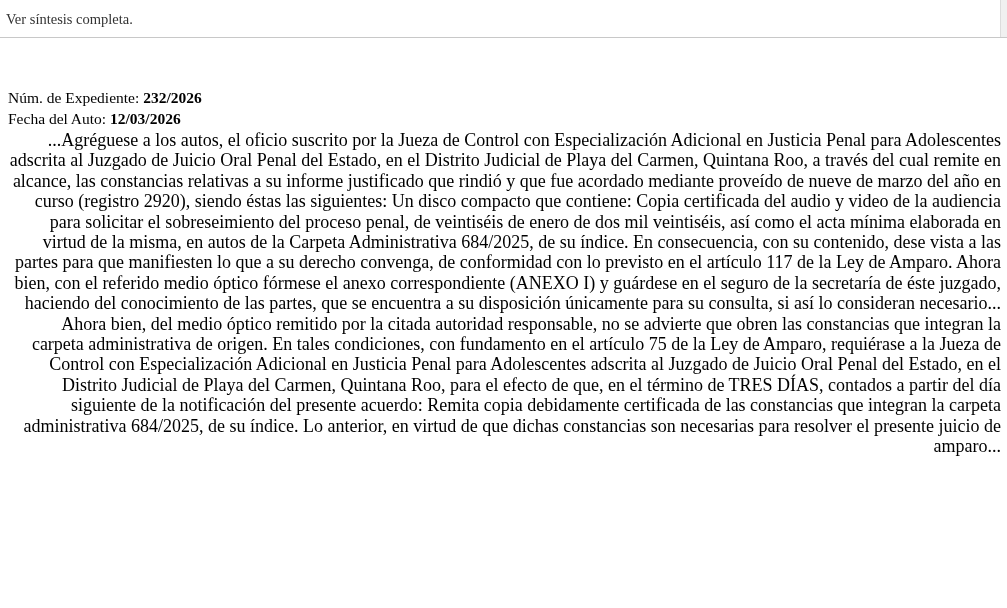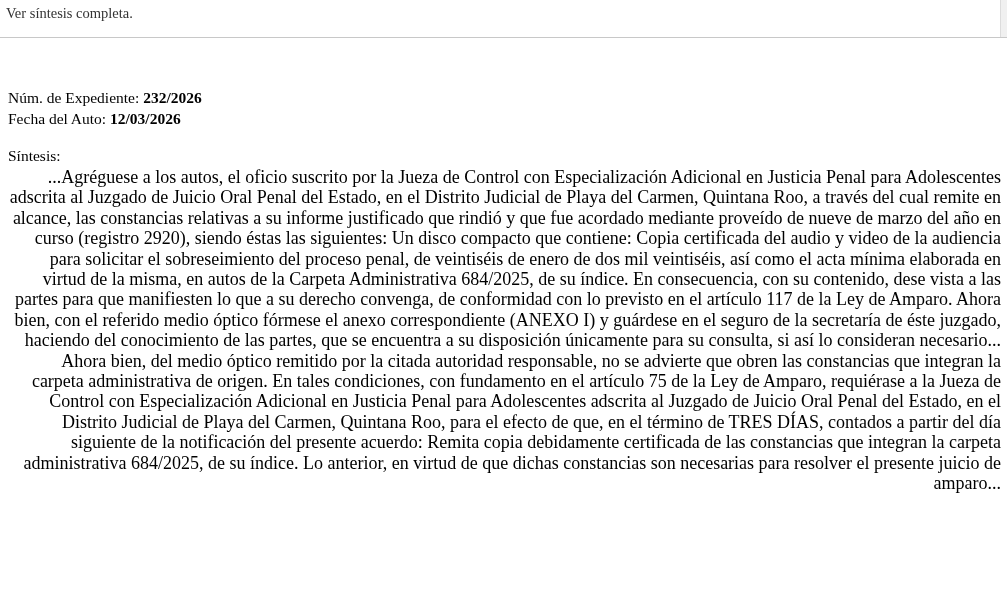--- a/index.html
+++ b/index.html
@@ -21,21 +21,21 @@
     height: 608px;
     box-sizing: border-box;
     position: relative;
   }
   
   .top-bar {
     height: 38px;
     box-sizing: border-box;
     border-bottom: 1px solid #c8c8c8;
     background: #ffffff;
-    padding: 4px 0 0 6px;
+    padding: 10px 0 0 6px;
     position: relative;
     text-decoration: underline;
   }
   .top-bar .scroll-sliver {
     position: absolute;
     top: 0;
     right: 0;
     width: 6px;
     height: 37px;
     background: #f0f0f0;
@@ -99,20 +99,19 @@
       <div class="row">
         <span class="label">Núm. de Expediente:</span>
         <span class="value">232/2026</span>
       </div>
       <div class="row">
         <span class="label">Fecha del Auto:</span>
         <span class="value">12/03/2026</span>
       </div>
     </div>
 
-    <div class="synthesis-title">Síntesis:</div>
 
     <div class="synthesis-body">
       <p>...Agréguese a los autos, el oficio suscrito por la Jueza de Control con Especialización Adicional en Justicia Penal para Adolescentes adscrita al Juzgado de Juicio Oral Penal del Estado, en el Distrito Judicial de Playa del Carmen, Quintana Roo, a través del cual remite en alcance, las constancias relativas a su informe justificado que rindió y que fue acordado mediante proveído de nueve de marzo del año en curso (registro 2920), siendo éstas las siguientes: Un disco compacto que contiene: Copia certificada del audio y video de la audiencia para solicitar el sobreseimiento del proceso penal, de veintiséis de enero de dos mil veintiséis, así como el acta mínima elaborada en virtud de la misma, en autos de la Carpeta Administrativa 684/2025, de su índice. En consecuencia, con su contenido, dese vista a las partes para que manifiesten lo que a su derecho convenga, de conformidad con lo previsto en el artículo 117 de la Ley de Amparo. Ahora bien, con el referido medio óptico fórmese el anexo correspondiente (ANEXO I) y guárdese en el seguro de la secretaría de éste juzgado, haciendo del conocimiento de las partes, que se encuentra a su disposición únicamente para su consulta, si así lo consideran necesario... Ahora bien, del medio óptico remitido por la citada autoridad responsable, no se advierte que obren las constancias que integran la carpeta administrativa de origen. En tales condiciones, con fundamento en el artículo 75 de la Ley de Amparo, requiérase a la Jueza de Control con Especialización Adicional en Justicia Penal para Adolescentes adscrita al Juzgado de Juicio Oral Penal del Estado, en el Distrito Judicial de Playa del Carmen, Quintana Roo, para el efecto de que, en el término de TRES DÍAS, contados a partir del día siguiente de la notificación del presente acuerdo: Remita copia debidamente certificada de las constancias que integran la carpeta administrativa 684/2025, de su índice. Lo anterior, en virtud de que dichas constancias son necesarias para resolver el presente juicio de amparo...</p>
     </div>
 
   </div>
 </div>
 
 </body></html>

